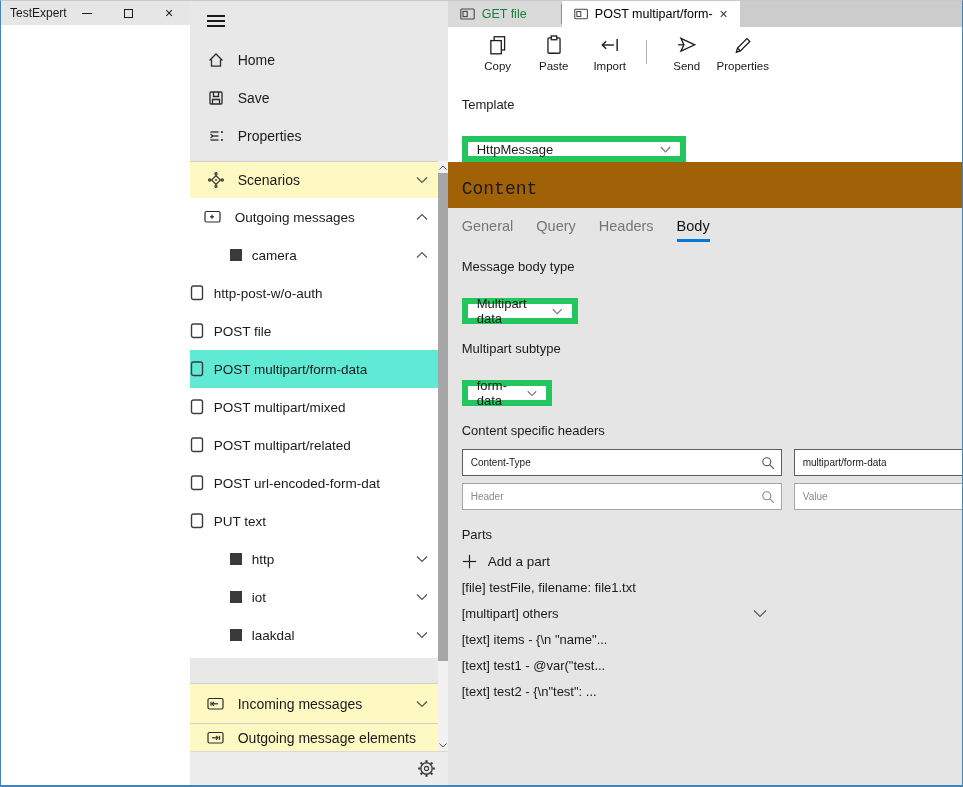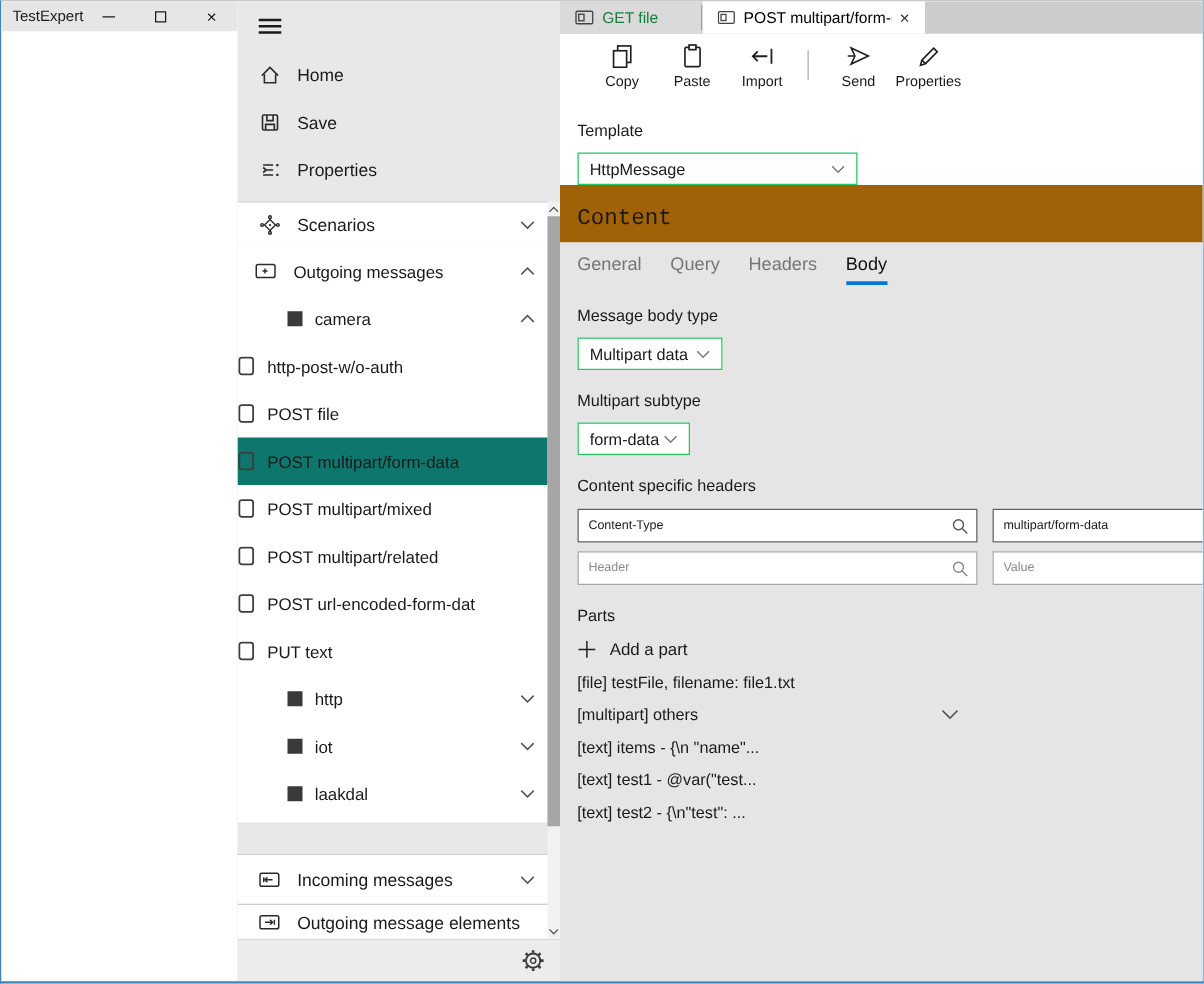--- a/index.html
+++ b/index.html
@@ -17,30 +17,30 @@
   .max-glyph{width:9px;height:9px;border:1px solid #1a1a1a;display:block;}
   
   .main{flex:1;display:flex;min-height:0;}
   
   .sidebar{width:258px;flex:0 0 258px;background:#e8e8e8;display:flex;flex-direction:column;position:relative;overflow:hidden;}
   .side-top{height:40px;display:flex;align-items:center;padding-left:17px;flex:0 0 auto;}
   .hamburger span{display:block;width:18px;height:2px;background:#1a1a1a;margin:3px 0;}
   .nav-item{height:38px;display:flex;align-items:center;padding-left:17px;gap:13px;font-size:14px;flex:0 0 auto;}
   .nav-item .nicon{width:18px;height:18px;flex:0 0 auto;}
   .spacer6{height:6px;flex:0 0 auto;}
-  .section-row{height:37px;background:#ffffff;border-top:1px solid #cfcfcf;display:flex;align-items:center;
+  .section-row{height:37px;background:#fef9c3;border-top:1px solid #cfcfcf;display:flex;align-items:center;
     padding-left:17px;gap:13px;font-size:14px;flex:0 0 auto;position:relative;}
   .section-row .chev{position:absolute;right:20px;top:50%;transform:translateY(-50%);}
   .tree{background:#fff;flex:0 0 auto;padding-bottom:4px;}
   .tree-row{height:38px;display:flex;align-items:center;font-size:13.5px;position:relative;}
   .tree-row .chev{position:absolute;right:20px;top:50%;transform:translateY(-50%);}
   .tree-row.root{padding-left:14px;gap:13px;}
   .tree-row.group{padding-left:40px;gap:10px;}
   .tree-row.leaf{gap:10px;}
-  .tree-row.selected{background:#0f766e;text-align:right;}
+  .tree-row.selected{background:#5eead4;text-align:right;}
   .sq-filled{width:12px;height:12px;background:#3a3a3a;flex:0 0 auto;}
   .bottom-sections{margin-top:auto;flex:0 0 auto;}
   .section-row.tall{height:40px;}
   .section-row.clipped{height:28px;overflow:hidden;}
   .footer{height:34px;background:#ececec;border-top:1px solid #d9d9d9;display:flex;align-items:center;
     justify-content:flex-end;padding-right:12px;flex:0 0 auto;}
   
   .side-scroll{position:absolute;top:160px;bottom:34px;right:0;width:10px;background:#f1f1f1;z-index:5;}
   .sb-arrow{position:absolute;left:0;right:0;height:12px;display:flex;align-items:center;justify-content:center;}
   .sb-arrow.up{top:0;} .sb-arrow.down{bottom:0;}
@@ -57,21 +57,21 @@
   .strip-menu{position:absolute;right:11px;top:6px;}
   .strip-menu span{display:block;height:1.5px;background:#3c3c3c;margin:3px 0 0 auto;}
   .strip-menu .l1{width:15px;margin-top:0;} .strip-menu .l2{width:15px;} .strip-menu .l3{width:10px;}
   
   .toolbar{height:58px;display:flex;align-items:flex-start;padding:7px 0 0 22px;background:#fff;flex:0 0 auto;}
   .tool{width:56px;display:flex;flex-direction:column;align-items:center;gap:4px;font-size:11.5px;color:#1a1a1a;cursor:default;}
   .tool-sep{width:1px;height:24px;background:#b0b0b0;margin:6px 12px 0 8px;}
   
   .template-area{padding:12px 0 0 14px;background:#fff;flex:0 0 auto;}
   .field-label{font-size:13px;}
-  .combo{margin-top:10px;height:26px;border:1px solid #22c55e;background:#fff;display:flex;align-items:center;
+  .combo{margin-top:24px;height:26px;border:6px solid #22c55e;background:#fff;display:flex;align-items:center;
     justify-content:space-between;padding:0 9px;font-size:13px;cursor:default;}
   .combo.template{width:224px;}
   .content-heading{font-size:18px;padding:17px 14px 9px;background:#a16207;flex:0 0 auto;font-family:Liberation Mono, monospace;}
   .content-area{flex:1;background:#e5e5e5;padding:10px 14px 0;min-height:0;}
   .ctabs{display:flex;gap:23px;font-size:14.5px;color:#767676;}
   .ctab{padding-bottom:5px;border-bottom:3px solid transparent;cursor:default;}
   .ctab.active{color:#111;border-bottom-color:#0078d7;}
   .flabel{margin-top:17px;font-size:13px;}
   .combo.body-type{width:116px;}
   .combo.subtype{width:90px;}

